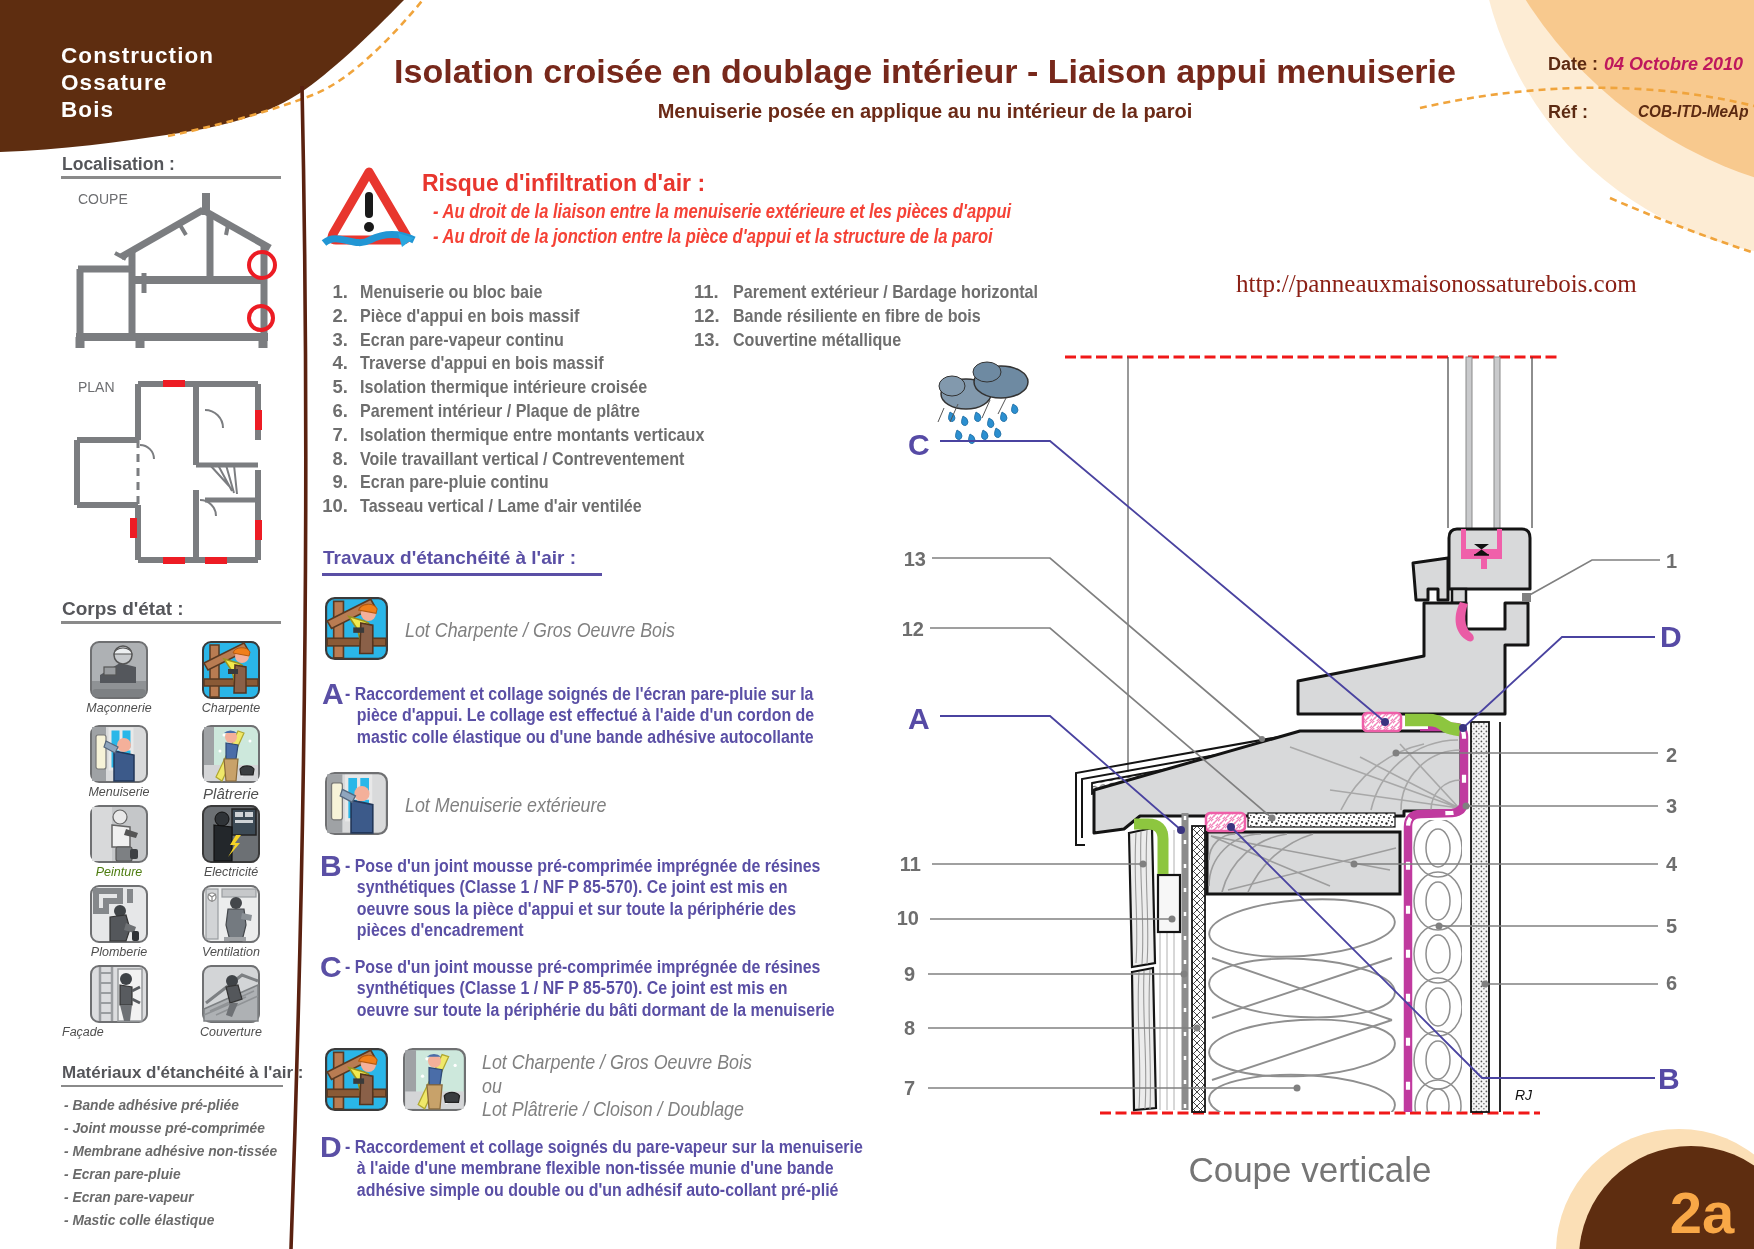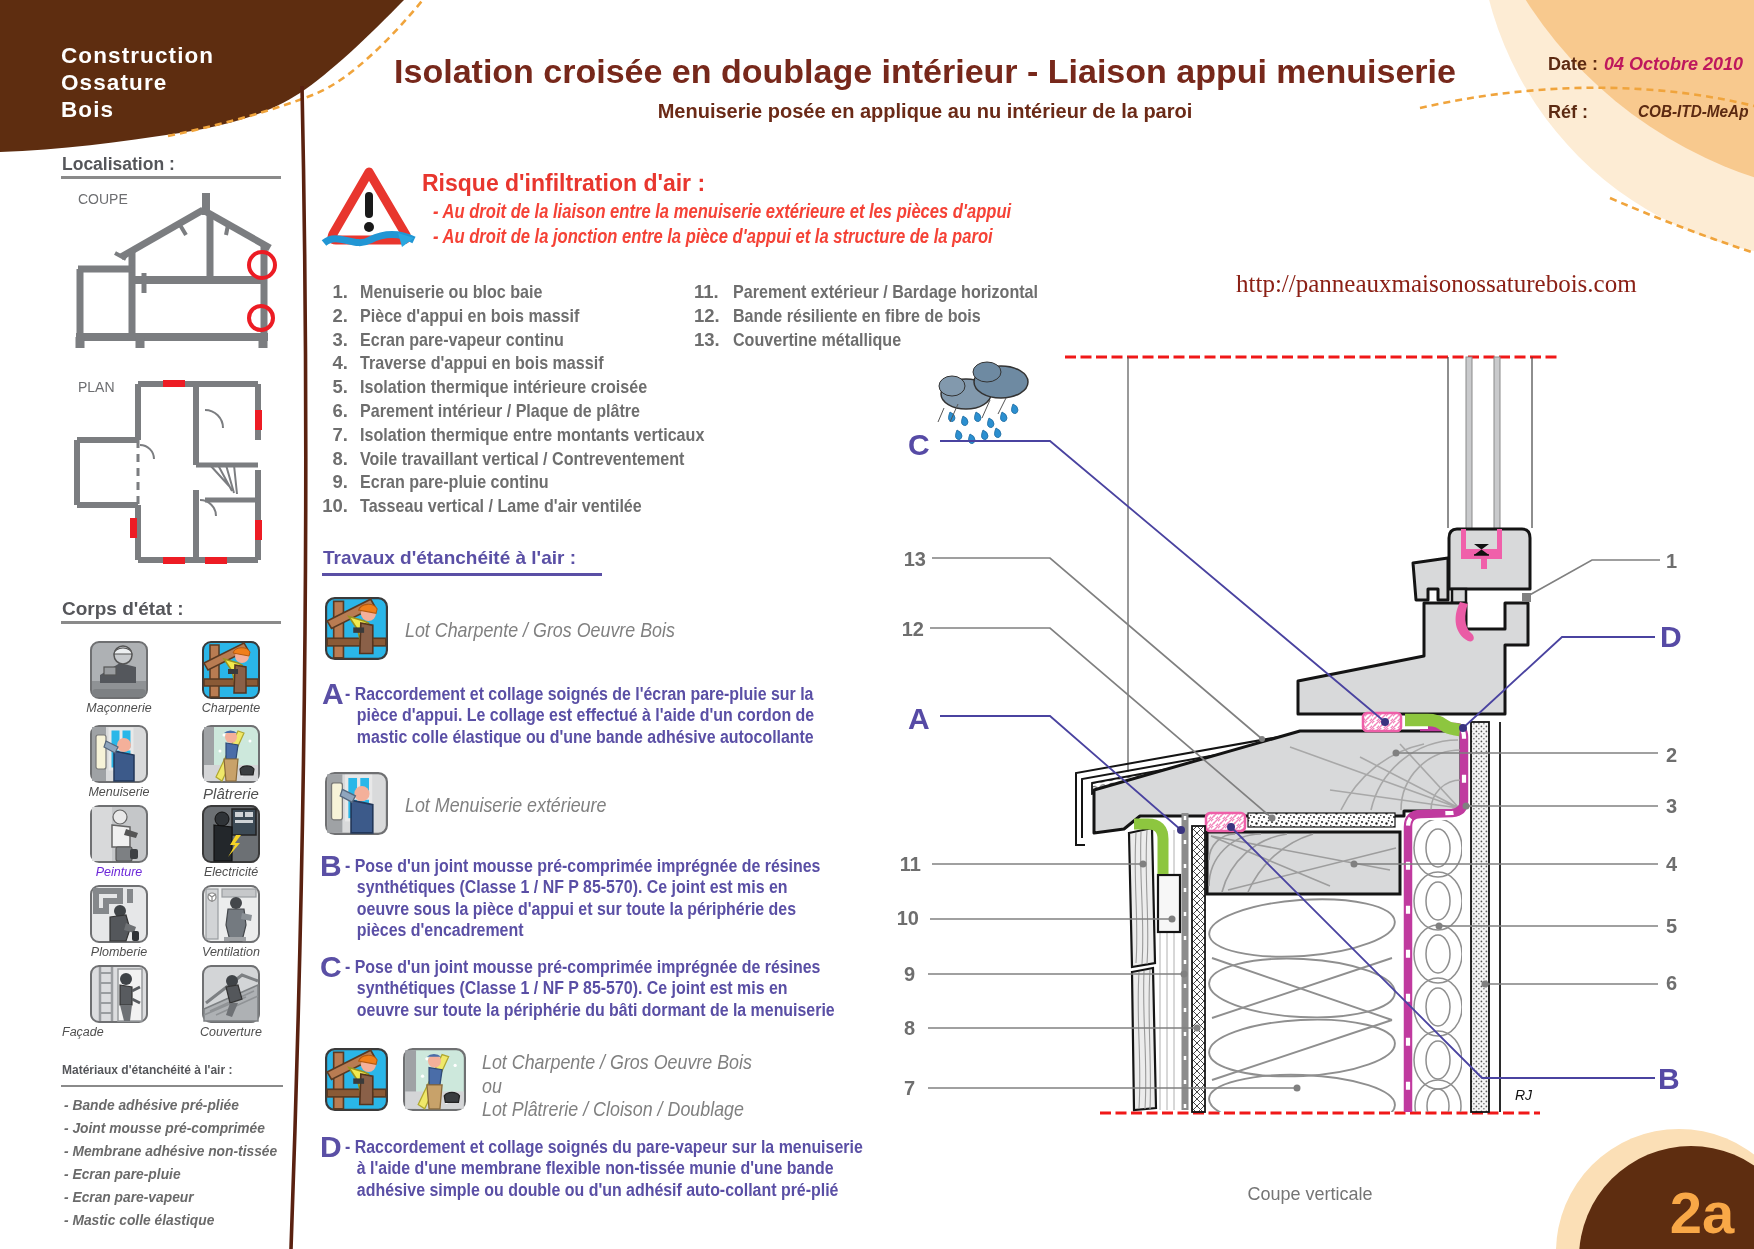--- a/index.html
+++ b/index.html
@@ -235,28 +235,28 @@
 <svg class="abs" style="left:90px;top:965px" width="58" height="58">
       <use href="#ic-fac"></use>
     </svg>
 <svg class="abs" style="left:202px;top:965px" width="58" height="58">
       <use href="#ic-couv"></use>
     </svg>
 <div class="abs" style="left:62px;top:701px;width:114px;text-align:center;color:#4f4f4f;font-size:12.5px;font-style:italic;">Maçonnerie</div>
 <div class="abs" style="left:174px;top:701px;width:114px;text-align:center;color:#4f4f4f;font-size:12.5px;font-style:italic;">Charpente</div>
 <div class="abs" style="left:62px;top:785px;width:114px;text-align:center;color:#4f4f4f;font-size:12.5px;font-style:italic;">Menuiserie</div>
 <div class="abs" style="left:174px;top:785px;width:114px;text-align:center;color:#4f4f4f;font-size:15px;font-style:italic;">Plâtrerie</div>
-<div class="abs" style="left:62px;top:865px;width:114px;text-align:center;color:#6d28d9;font-size:12.5px;font-style:italic;">Peinture</div>
+<div class="abs" style="left:62px;top:865px;width:114px;text-align:center;color:#4d7c0f;font-size:12.5px;font-style:italic;">Peinture</div>
 <div class="abs" style="left:174px;top:865px;width:114px;text-align:center;color:#4f4f4f;font-size:12.5px;font-style:italic;">Electricité</div>
 <div class="abs" style="left:62px;top:945px;width:114px;text-align:center;color:#4f4f4f;font-size:12.5px;font-style:italic;">Plomberie</div>
 <div class="abs" style="left:174px;top:945px;width:114px;text-align:center;color:#4f4f4f;font-size:12.5px;font-style:italic;">Ventilation</div>
 <div class="abs" style="left:62px;top:1025px;width:114px;color:#4f4f4f;font-size:12.5px;font-style:italic;">Façade</div>
 <div class="abs" style="left:174px;top:1025px;width:114px;text-align:center;color:#4f4f4f;font-size:12.5px;font-style:italic;">Couverture</div>
 
-<div class="shead" style="left:62px;top:1063px;font-size:12px;">Matériaux d'étanchéité à l'air :</div>
+<div class="shead" style="left:62px;top:1063px;font-size:17px;">Matériaux d'étanchéité à l'air :</div>
 <div class="sul" style="left:61px;top:1085px;width:222px;height:2px;"></div>
 <div class="abs" style="left:64px;top:1093px;color:#6a6a6a;font-size:15px;font-style:italic;font-weight:bold;line-height:23px;white-space:nowrap;transform:scaleX(0.92);transform-origin:left top;">
 - Bande adhésive pré-pliée<br>
 - Joint mousse pré-comprimée<br>
 - Membrane adhésive non-tissée<br>
 - Ecran pare-pluie<br>
 - Ecran pare-vapeur<br>
 - Mastic colle élastique
 </div>
 
@@ -545,21 +545,21 @@
   <text x="1666" y="990">6</text>
 </g>
 <g font-family="Liberation Sans,sans-serif" fill="#564aa5" font-size="30" font-weight="bold">
   <text x="908" y="455">C</text>
   <text x="908" y="729">A</text>
   <text x="1660" y="647">D</text>
   <text x="1658" y="1089">B</text>
 </g>
 </svg>
 
-<div class="abs" style="left:1140px;top:1184px;width:340px;text-align:center;color:#757575;font-size:18px;">Coupe verticale</div>
+<div class="abs" style="left:1140px;top:1150px;width:340px;text-align:center;color:#757575;font-size:35px;">Coupe verticale</div>
 
 <svg class="abs" style="left:1540px;top:1100px" width="214" height="149" viewBox="1540 1100 214 149">
   <circle cx="1679" cy="1252" r="123" fill="#fbdfb6"></circle>
   <circle cx="1691" cy="1258" r="112" fill="#5e2d10"></circle>
   <text x="1702" y="1233" font-size="58" font-weight="bold" fill="#f9a847" text-anchor="middle" font-family="Liberation Sans,sans-serif">2a</text>
 </svg>
 
 </div>
 
 </body></html>

